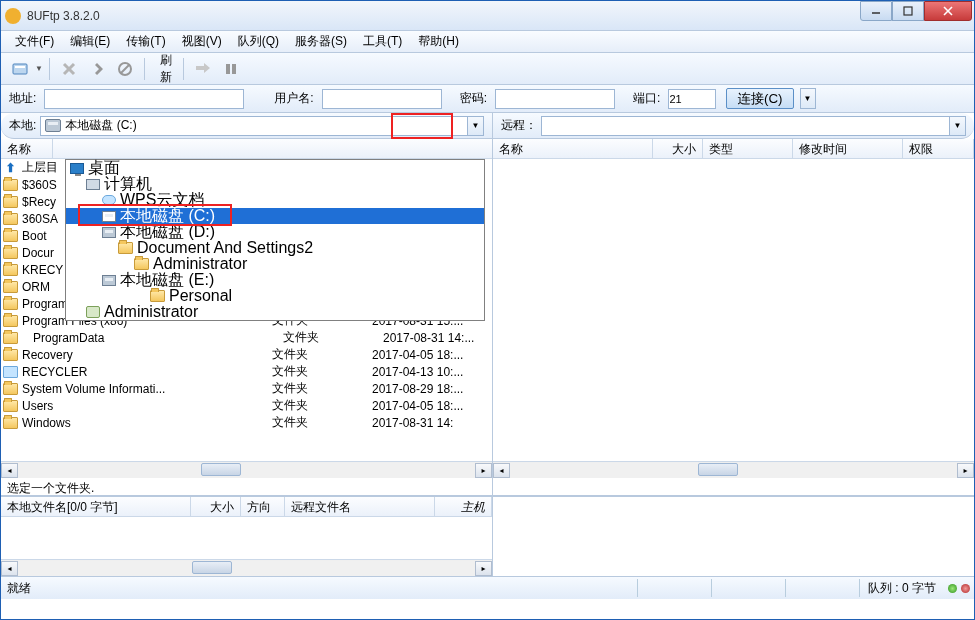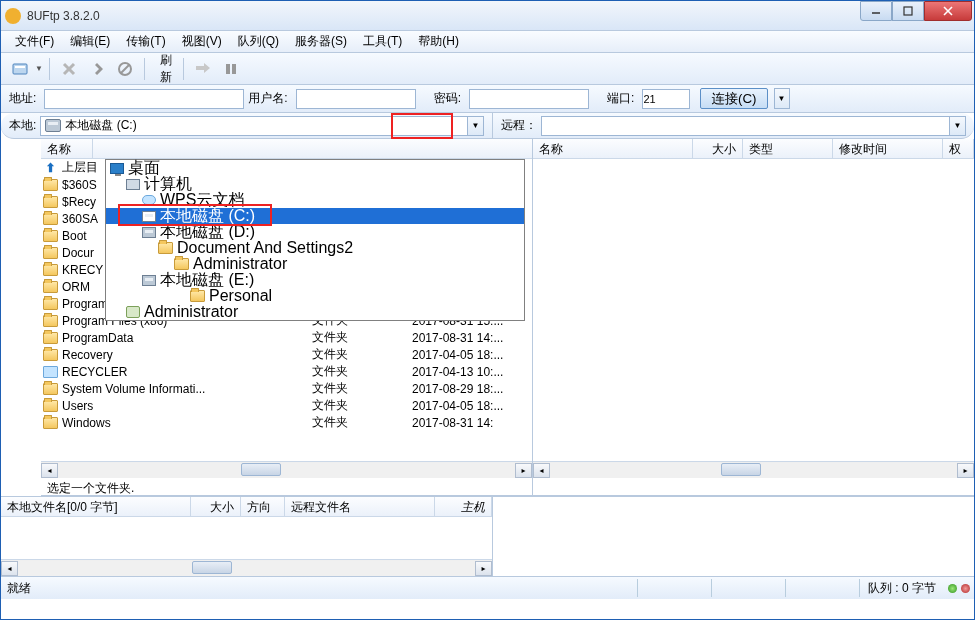--- a/index.html
+++ b/index.html
@@ -43,21 +43,21 @@
     .locbar .half { display: flex; align-items: center; padding: 0 8px; }
     .locbar .left { width: 492px; border-right: 1px solid #b8c9de; }
     .locbar .right { flex: 1; }
     .loc-combo { flex: 1; height: 20px; border: 1px solid #9db6d4; background: #fff; display: flex; align-items: center; padding: 0 4px; position: relative; margin-left: 4px; }
     .loc-combo .drive-icon { width: 16px; height: 13px; background: #bcc9d6; border: 1px solid #6d7f93; border-radius: 2px; margin-right: 4px; position: relative; }
     .loc-combo .drive-icon::after { content:''; position:absolute; top:2px; left:2px; right:2px; height:3px; background:#e8eef4; }
     .loc-combo .dd { position: absolute; right: 0; top: 0; width: 16px; height: 18px; background: linear-gradient(#f4f8fd,#dde9f7); border-left: 1px solid #9db6d4; display:flex; align-items:center; justify-content:center; }
     .red-box1 { position: absolute; border: 2px solid #ee2222; pointer-events: none; }
     
     
-    .main { display: flex; height: 358px; border-bottom: 1px solid #b8c9de; padding-left: 40px; }
+    .main { display: flex; height: 358px; border-bottom: 1px solid #b8c9de; }
     .panel { display: flex; flex-direction: column; }
     .left-panel { width: 492px; border-right: 1px solid #b8c9de; }
     .right-panel { flex: 1; }
     
     .file-header { height: 20px; background: linear-gradient(#fcfdff,#ebf1fa); border-bottom: 1px solid #cbd8e8; display: flex; }
     .file-header .col { border-right: 1px solid #cbd8e8; padding: 2px 6px; font-size: 12px; }
     .file-list { flex: 1; overflow: hidden; position: relative; background: #fff; }
     .file-row { height: 17px; display: flex; align-items: center; padding-left: 2px; }
     .folder-icon { width: 15px; height: 12px; background: linear-gradient(#ffe8a8,#f4c75e); border: 1px solid #c89b3a; border-radius: 1px; margin-right: 4px; position: relative; }
     .folder-icon::before { content:''; position:absolute; top:-3px; left:0; width:6px; height:3px; background:#f4c75e; border:1px solid #c89b3a; border-bottom:none; border-radius:1px 1px 0 0; }
@@ -189,21 +189,21 @@
       <svg width="14" height="14">
         <rect x="2" y="2" width="4" height="10" fill="#989898"></rect>
         <rect x="8" y="2" width="4" height="10" fill="#989898"></rect>
       </svg>
     </div>
 </div>
 
 <div class="connbar">
   <label>地址:</label>
   <input class="addr-input" value="" style="">
-  <label style="margin-left:0;">用户名:</label>
+  <label style="margin-left:26px;">用户名:</label>
   <input class="user-input" value="" style="">
   <label style="margin-left:14px;">密码:</label>
   <input class="pass-input" type="password" value="" style="">
   <label style="margin-left:14px;">端口:</label>
   <input class="port-input" value="21" style="">
   <button class="conn-btn">连接(C)</button>
   <div class="dd-arrow">
       <span style="font-size:8px;">▼</span>
     </div>
 </div>
@@ -335,21 +335,21 @@
           <span>2017-05-05 7:52</span>
         </div>
         <div class="file-row">
           <span class="folder-icon"></span>
           <span style="width:250px;overflow:hidden;white-space:nowrap;">Program Files (x86)</span>
           <span style="width:100px;">文件夹</span>
           <span>2017-08-31 15:...</span>
         </div>
         <div class="file-row">
           <span class="folder-icon"></span>
-          <span style="width:250px;overflow:hidden;white-space:nowrap;">ProgramData</span>
+          <span style="width:250px;overflow:hidden;white-space:nowrap;margin-left:11px;">ProgramData</span>
           <span style="width:100px;">文件夹</span>
           <span>2017-08-31 14:...</span>
         </div>
         <div class="file-row">
           <span class="folder-icon"></span>
           <span style="width:250px;overflow:hidden;white-space:nowrap;">Recovery</span>
           <span style="width:100px;">文件夹</span>
           <span>2017-04-05 18:...</span>
         </div>
         <div class="file-row">

